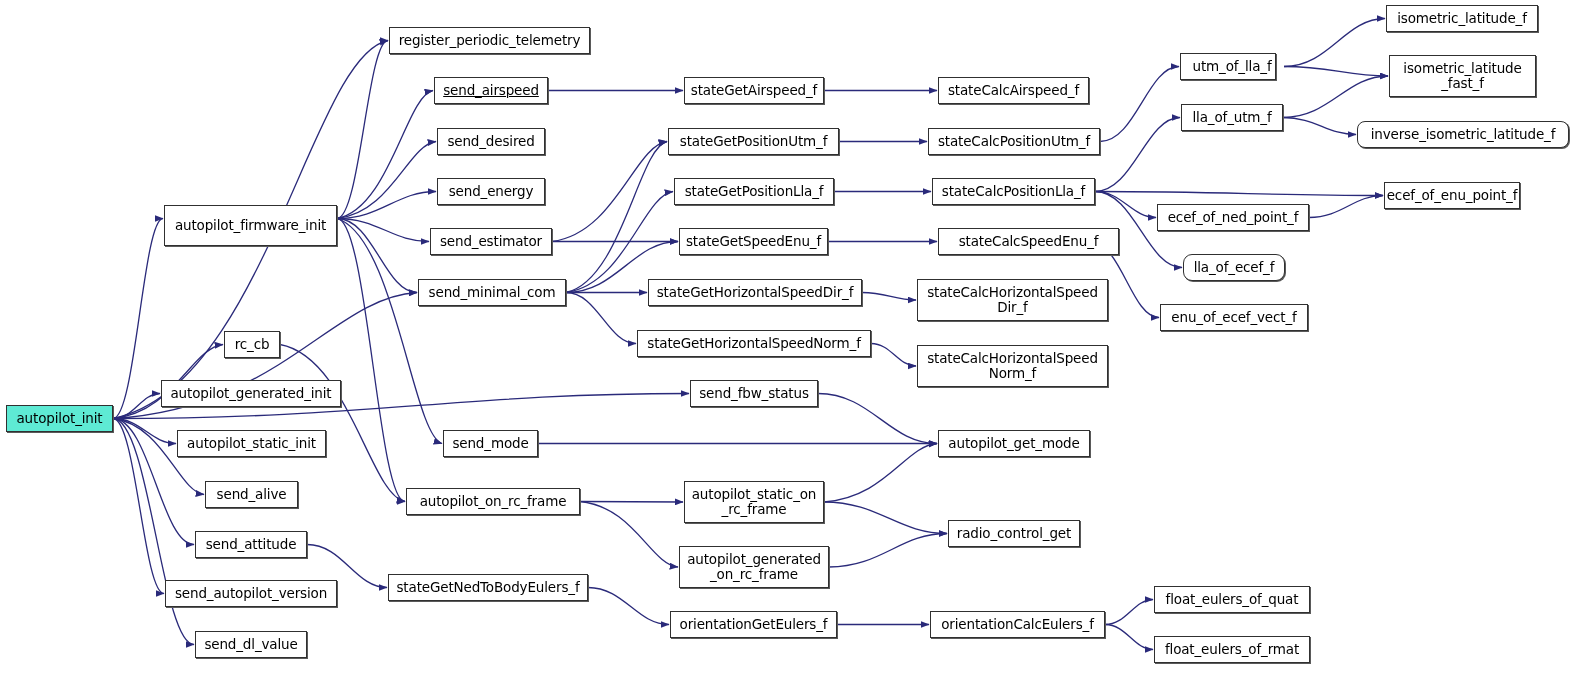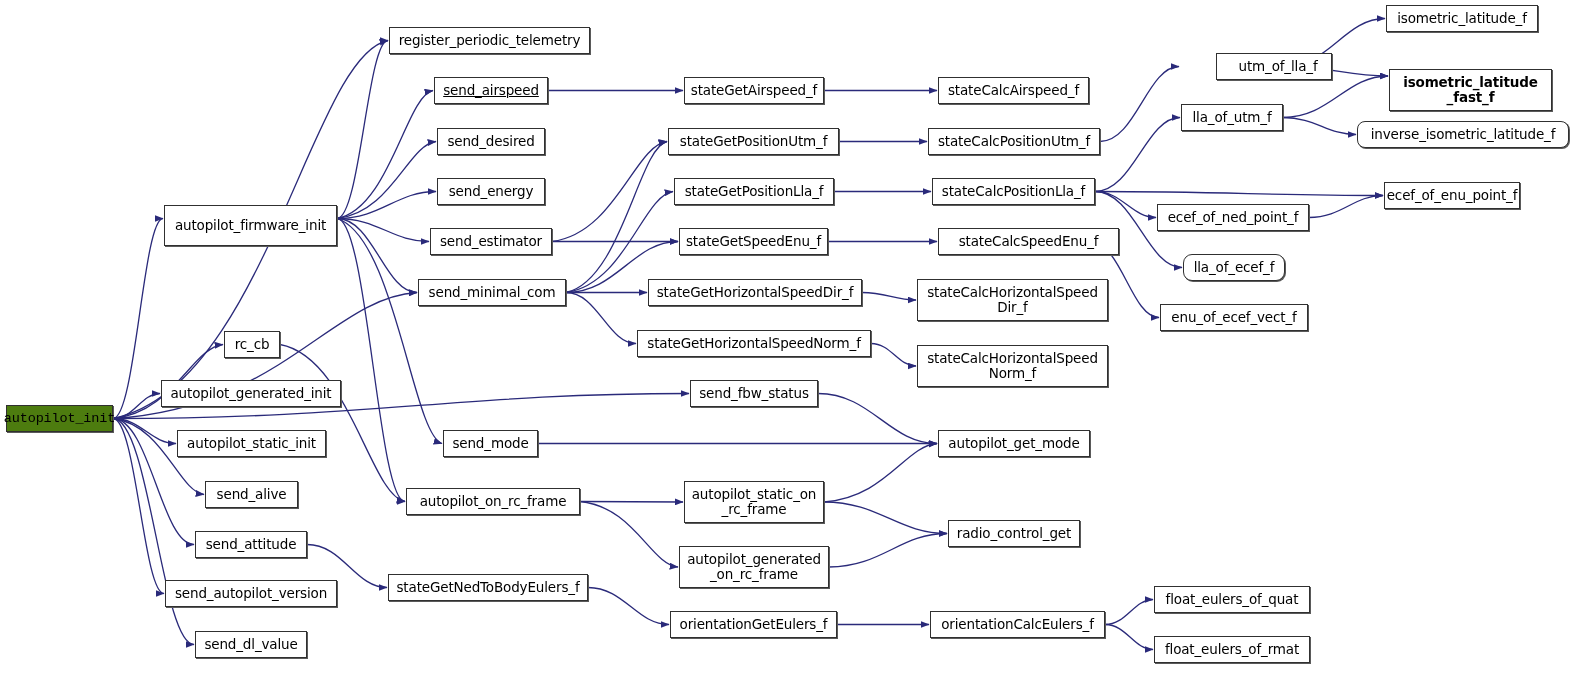--- a/index.html
+++ b/index.html
@@ -22,21 +22,21 @@
     line-height: 1.12;
     display: flex;
     align-items: center;
     justify-content: center;
     text-align: center;
     white-space: pre-line;
     box-shadow: 1px 1px 0 0 #5a5a5a;
     z-index: 2;
     letter-spacing: -0.15px;
   }
-  .node.root { background:#4d7c0f;font-family:Liberation Mono, monospace; }
+  .node.root { background:#5eead4; }
 </style>
 </head>
 <body>
 
 <div id="canvas">
   <svg class="edges">
     <defs>
       <marker id="ah" markerWidth="9" markerHeight="7" refX="8.4" refY="3.5" orient="auto" markerUnits="userSpaceOnUse">
         <path d="M0,0 L9,3.5 L0,7 z" fill="#2a2a7a"></path>
       </marker>
@@ -136,26 +136,26 @@
       <div class="node" style="left: 928px; top: 128px; width: 172px; height: 27px;">stateCalcPositionUtm_f</div>
       <div class="node" style="left: 932px; top: 178px; width: 163px; height: 27px;">stateCalcPositionLla_f</div>
       <div class="node" style="left: 938px; top: 228px; width: 181px; height: 27px;">stateCalcSpeedEnu_f</div>
       <div class="node" style="left: 917px; top: 279px; width: 191px; height: 42px;">stateCalcHorizontalSpeed
 Dir_f</div>
       <div class="node" style="left: 917px; top: 345px; width: 191px; height: 42px;">stateCalcHorizontalSpeed
 Norm_f</div>
       <div class="node" style="left: 938px; top: 430px; width: 152px; height: 27px;">autopilot_get_mode</div>
       <div class="node" style="left: 948px; top: 520px; width: 132px; height: 27px;">radio_control_get</div>
       <div class="node" style="left: 930px; top: 611px; width: 175px; height: 27px;">orientationCalcEulers_f</div>
-      <div class="node" style="left: 1216px; top: 53px; width: 116px; height: 27px; padding-left: 8px;">utm_of_lla_f</div>
+      <div class="node" style="left: 1180px; top: 53px; width: 96px; height: 27px; padding-left: 8px;">utm_of_lla_f</div>
       <div class="node" style="left: 1181px; top: 104px; width: 102px; height: 27px;">lla_of_utm_f</div>
       <div class="node" style="left: 1157px; top: 204px; width: 152px; height: 27px;">ecef_of_ned_point_f</div>
       <div class="node" style="left: 1183px; top: 254px; width: 102px; height: 27px; border-radius: 9px;">lla_of_ecef_f</div>
       <div class="node" style="left: 1160px; top: 304px; width: 148px; height: 27px;">enu_of_ecef_vect_f</div>
       <div class="node" style="left: 1386px; top: 5px; width: 152px; height: 27px; text-align: center;">isometric_latitude_f</div>
-      <div class="node" style="left: 1389px; top: 69px; width: 163px; height: 42px; font-weight: bold;">isometric_latitude
+      <div class="node" style="left: 1389px; top: 55px; width: 147px; height: 42px;">isometric_latitude
 _fast_f</div>
       <div class="node" style="left: 1357px; top: 121px; width: 212px; height: 27px; border-radius: 8px;">inverse_isometric_latitude_f</div>
       <div class="node" style="left: 1384px; top: 182px; width: 136px; height: 27px;">ecef_of_enu_point_f</div>
       <div class="node" style="left: 1154px; top: 586px; width: 156px; height: 27px;">float_eulers_of_quat</div>
       <div class="node" style="left: 1154px; top: 636px; width: 156px; height: 27px;">float_eulers_of_rmat</div>
     </div>
 </div>
 
 </body></html>

